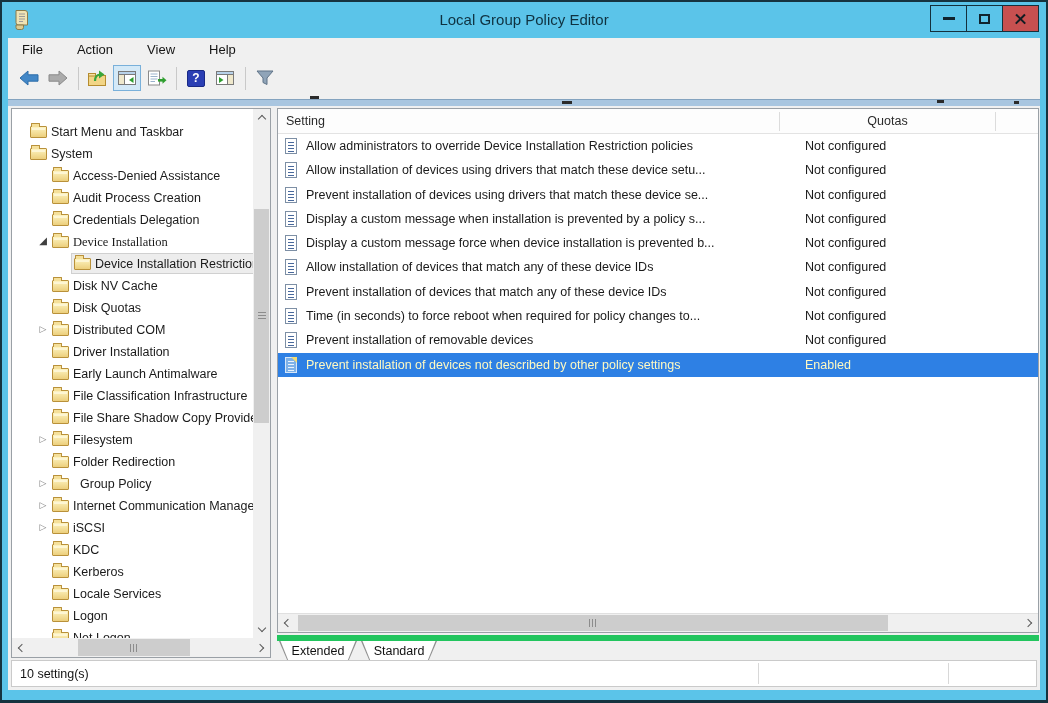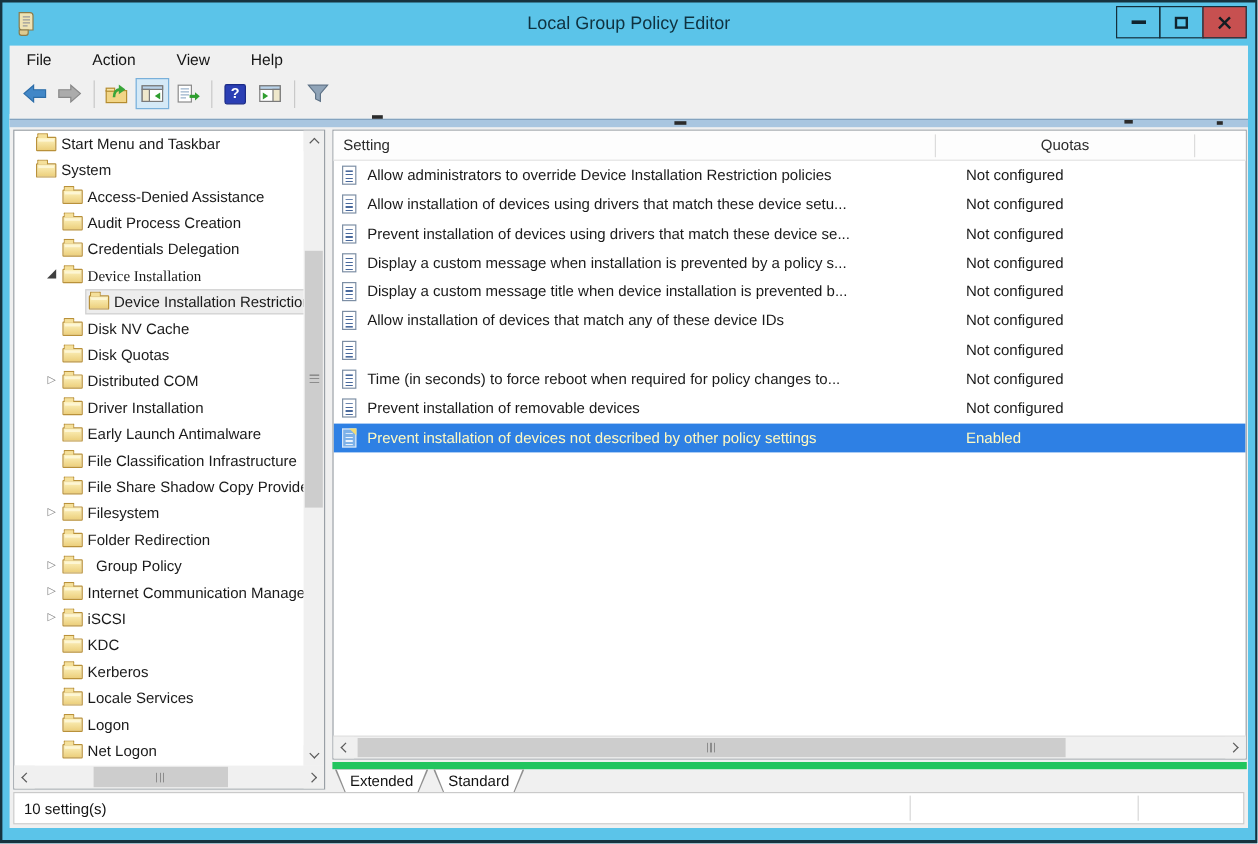--- a/index.html
+++ b/index.html
@@ -39,21 +39,21 @@
     color:#fff;font-weight:bold;font-size:12px;display:flex;align-items:center;justify-content:center;}
   
   .strip{position:absolute;top:57px;left:0;right:0;height:13px;background:#f0f0f0;}
   .band{position:absolute;top:4px;left:0;right:0;height:7px;background:var(--band,#A9C6E0);border-top:1px solid #84a3bf;}
   .dash{position:absolute;background:#2b2b2b;height:3px;}
   
   .pane{position:absolute;background:#fff;border:1px solid #9aa0a6;}
   .tree-pane{left:3px;top:70px;width:260px;height:550px;}
   .list-pane{left:269px;top:70px;width:762px;height:525px;}
   
-  .tree-view{position:absolute;left:0;top:0;right:17px;bottom:19px;overflow:hidden;padding-top:0;font-size:12.5px;color:#1a1a1a;}
+  .tree-view{position:absolute;left:0;top:0;right:17px;bottom:19px;overflow:hidden;padding-top:12px;font-size:12.5px;color:#1a1a1a;}
   .tree-row{position:relative;height:22px;}
   .t-arrow{position:absolute;top:3px;width:14px;text-align:center;font-size:9px;line-height:14px;
     font-family:"DejaVu Sans",sans-serif;color:#7d7d7d;}
   .t-arrow.exp{color:#3f3f3f;font-size:10px;}
   .t-sel{position:absolute;top:0;bottom:1px;right:-60px;background:#ededed;border:1px solid #d0d0d0;}
   .folder{position:absolute;top:5px;width:17px;height:12px;background:linear-gradient(#fdf3c0,#eccf7c);
     border:1px solid #b9913a;border-radius:1px;}
   .folder::before{content:"";position:absolute;top:-4px;left:0px;width:7px;height:3px;background:#f5e09a;
     border:1px solid #b9913a;border-bottom:none;border-radius:1px 1px 0 0;}
   .folder::after{content:"";position:absolute;top:1px;left:1px;right:1px;height:2px;background:#fdf6d4;}
@@ -350,30 +350,31 @@
             <span class="cell-setting">Prevent installation of devices using drivers that match these device se...</span>
             <span class="cell-state">Not configured</span>
           </div>
           <div class="list-row">
             <span class="doc"></span>
             <span class="cell-setting">Display a custom message when installation is prevented by a policy s...</span>
             <span class="cell-state">Not configured</span>
           </div>
           <div class="list-row">
             <span class="doc"></span>
-            <span class="cell-setting">Display a custom message title when device installation is prevented b...</span>
+            <span class="cell-setting">Display a custom message force when device installation is prevented b...</span>
             <span class="cell-state">Not configured</span>
           </div>
           <div class="list-row">
             <span class="doc"></span>
             <span class="cell-setting">Allow installation of devices that match any of these device IDs</span>
             <span class="cell-state">Not configured</span>
           </div>
           <div class="list-row">
             <span class="doc"></span>
+            <span class="cell-setting">Prevent installation of devices that match any of these device IDs</span>
             <span class="cell-state">Not configured</span>
           </div>
           <div class="list-row">
             <span class="doc"></span>
             <span class="cell-setting">Time (in seconds) to force reboot when required for policy changes to...</span>
             <span class="cell-state">Not configured</span>
           </div>
           <div class="list-row">
             <span class="doc"></span>
             <span class="cell-setting">Prevent installation of removable devices</span>

